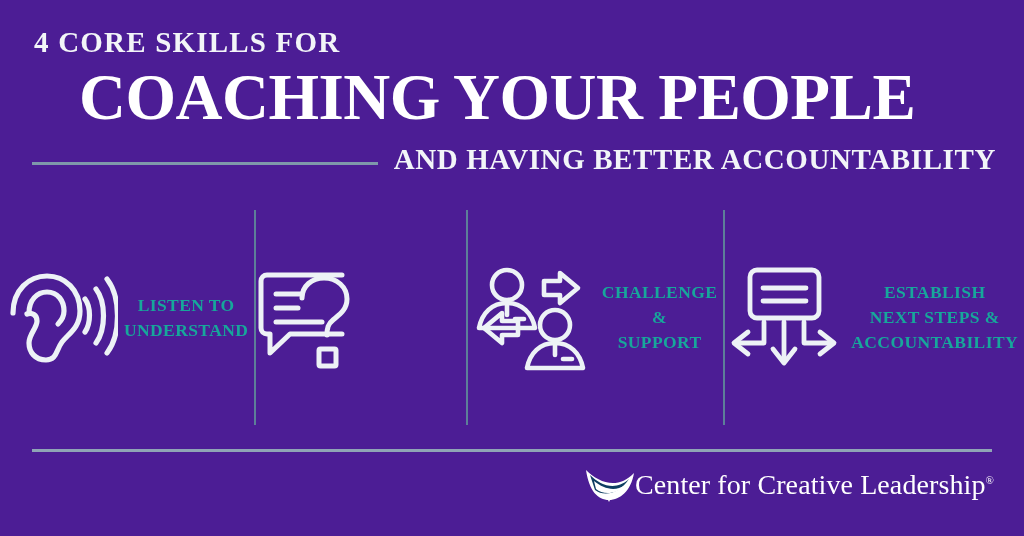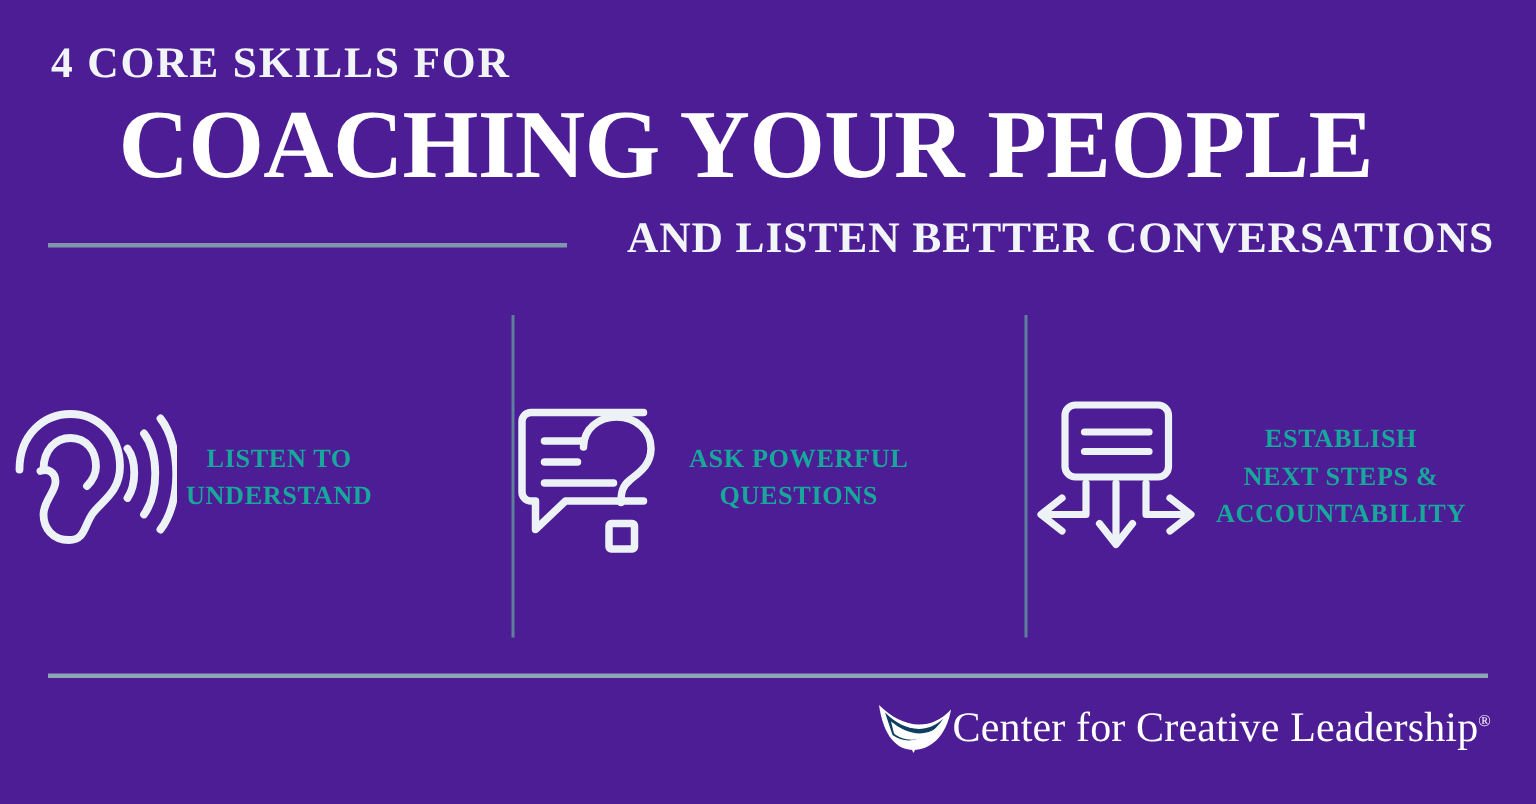--- a/index.html
+++ b/index.html
@@ -143,21 +143,21 @@
   }
 </style>
 </head>
 <body>
 
 <div id="page">
 
   <div class="eyebrow">4 CORE SKILLS FOR</div>
   <div class="headline">COACHING YOUR PEOPLE</div>
   <div class="rule-top"></div>
-  <div class="subhead">AND LISTEN BETTER CONVERSATIONS</div>
+  <div class="subhead">AND HAVING BETTER ACCOUNTABILITY</div>
 
   <div class="skills">
 
     <div class="skill">
       <div class="icon-wrap">
         <svg width="118" height="104" viewBox="0 0 118 104" fill="none" stroke="#edf2f6" stroke-width="5.2" stroke-linecap="round" stroke-linejoin="round">
           <path d="M13 47 C13 24 29 10 47 10 C65 10 80 24 80 45 C80 62 68 68 62 76
                    C56 84 57 94 46 94 C35 94 29 86 29 77 C29 68 37 62 37 55
                    C37 49 32 46 27 48"></path>
           <path d="M29 47 C29 34 37 26 47 26 C58 26 64 35 64 45 C64 51 61 55 58 58"></path>
@@ -179,24 +179,44 @@
 
           <path d="M22 29 H48"></path>
           <path d="M22 43 H44"></path>
           <path d="M22 57 H68"></path>
 
           <path d="M48 33 C48 21 58 13 70 13 C83 13 93 22 93 34 C93 45 85 50 79 55
                    C74 59 73 63 73 70"></path>
           <rect x="65" y="84" width="17" height="17" rx="1.5"></rect>
         </svg>
       </div>
-      <div class="skill-label">ASK POWERFUL
-QUESTIONS</div>
-    </div>
-
+    </div>
+
+    <div class="skill">
+      <div class="icon-wrap">
+        <svg width="130" height="106" viewBox="0 0 130 106" fill="none" stroke="#edf2f6" stroke-width="4.6" stroke-linecap="round" stroke-linejoin="round">
+
+          <circle cx="41" cy="20" r="15"></circle>
+          <path d="M13 63 C16 48 26 38 41 38 C56 38 66 48 69 63 Z"></path>
+          <path d="M41 38 V50"></path>
+          <path d="M49 54 H58"></path>
+
+          <path d="M78 16 H94 V8 L112 23 L94 38 V30 H78 Z"></path>
+
+          <circle cx="89" cy="60" r="15"></circle>
+          <path d="M61 103 C64 88 74 78 89 78 C104 78 114 88 117 103 Z"></path>
+          <path d="M89 78 V90"></path>
+          <path d="M97 94 H106"></path>
+
+          <path d="M52 56 H36 V48 L18 63 L36 78 V70 H52 Z"></path>
+        </svg>
+      </div>
+      <div class="skill-label">CHALLENGE &amp;
+SUPPORT</div>
+    </div>
 
     <div class="skill">
       <div class="icon-wrap">
         <svg width="122" height="108" viewBox="0 0 122 108" fill="none" stroke="#edf2f6" stroke-width="4.8" stroke-linecap="round" stroke-linejoin="round">
 
           <rect x="27" y="6" width="69" height="48" rx="7"></rect>
           <path d="M40 24 H83"></path>
           <path d="M40 37 H83"></path>
 
           <path d="M61 58 V96"></path>

